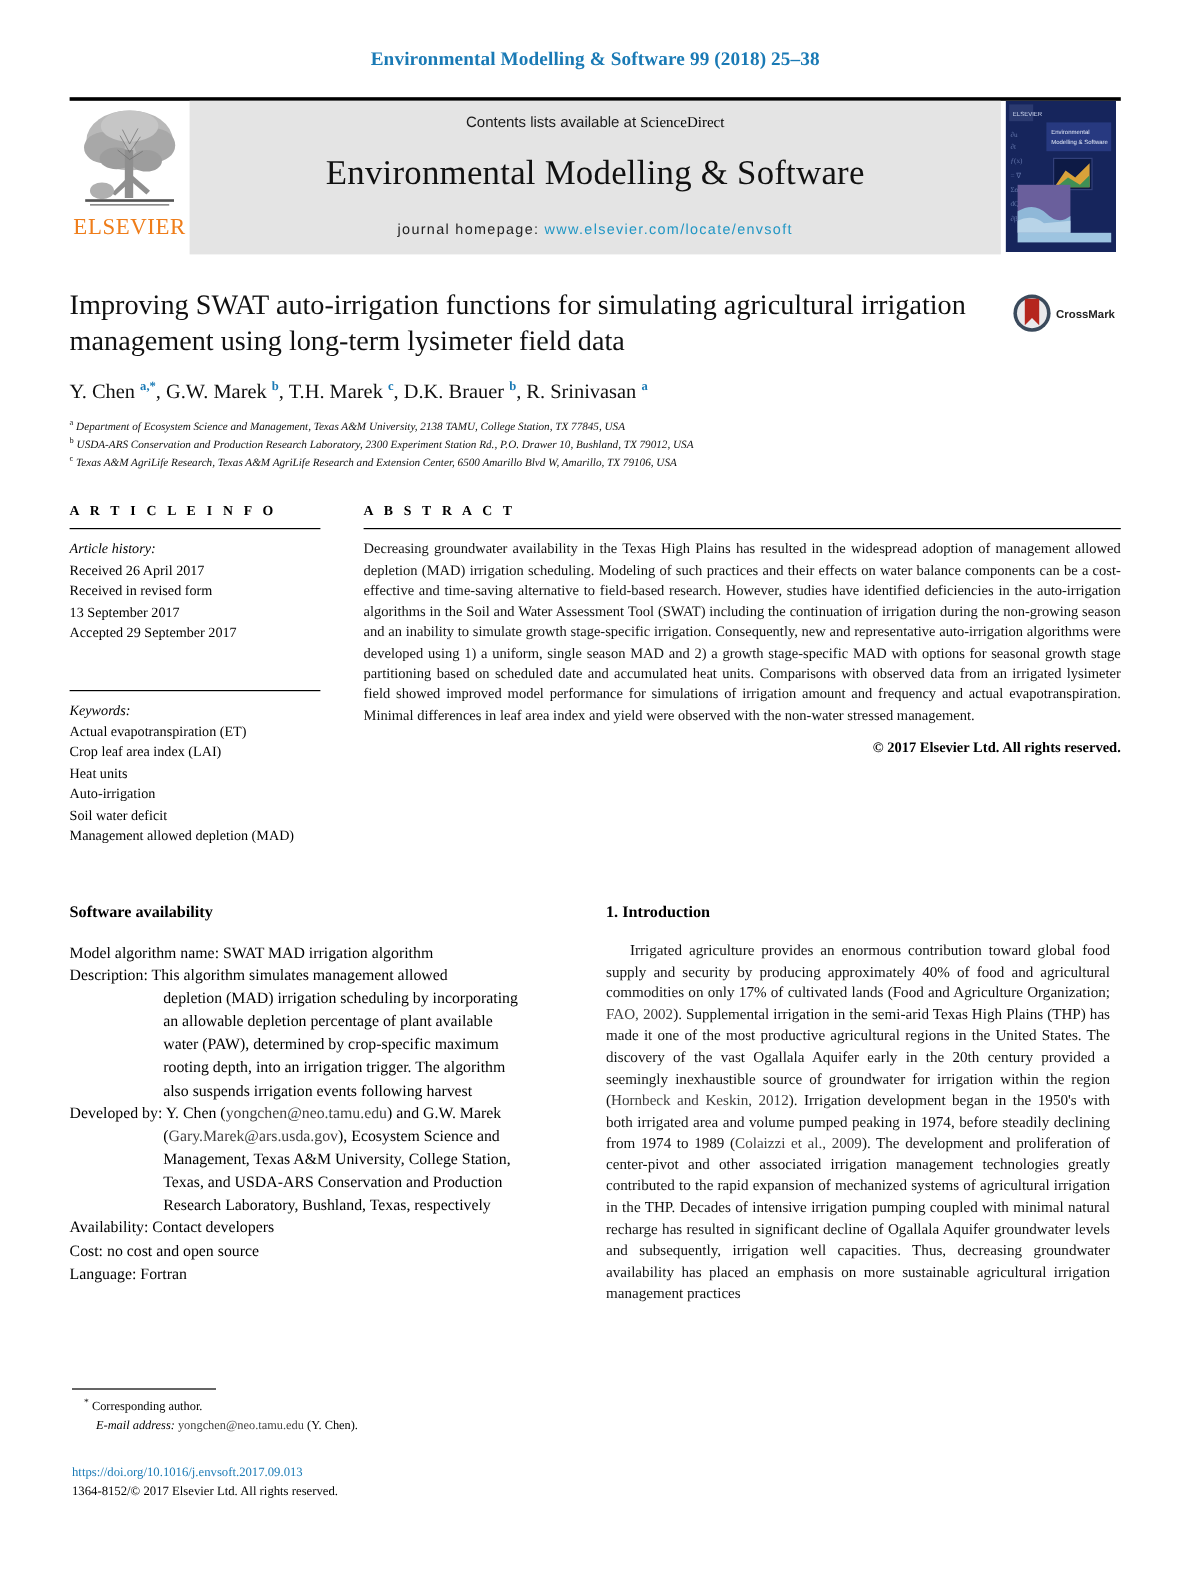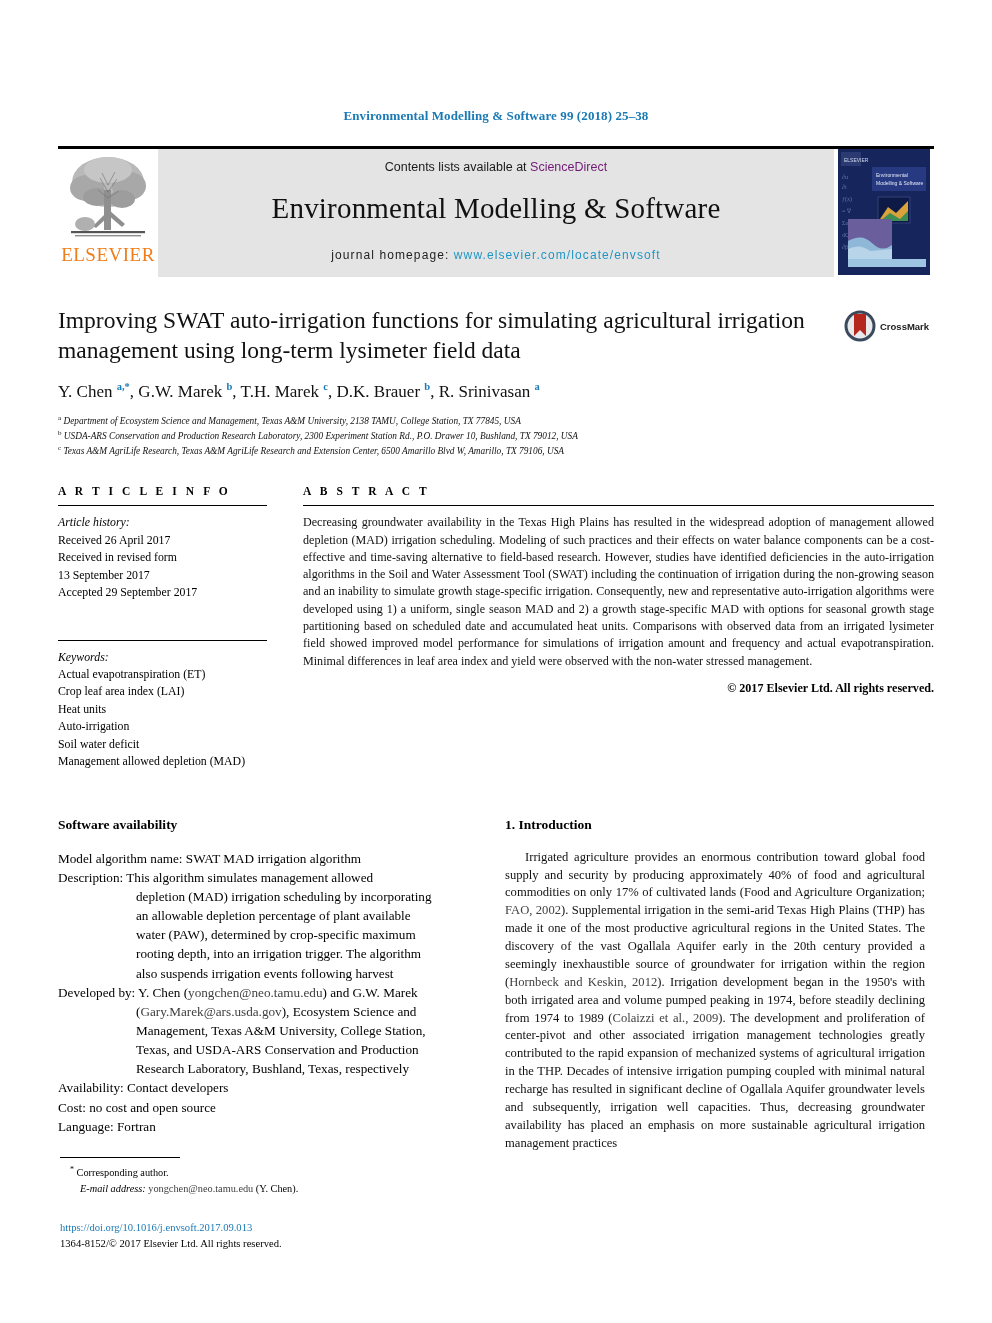--- a/index.html
+++ b/index.html
@@ -19,24 +19,24 @@
     position: relative;
     width: 992px;
     height: 1323px;
     padding: 0;
     box-sizing: border-box;
   }
 
   
   .running-head {
     text-align: center;
-    font-size: 13px;
+    font-size: 16px;
     font-weight: bold;
     color: #1a7ab5;
-    padding-top: 108px;
+    padding-top: 41px;
     letter-spacing: 0.1px;
   }
 
   
   .masthead {
     margin: 22px 58px 0 58px;
     border-top: 3px solid #000;
     display: flex;
     align-items: stretch;
     height: 128px;
@@ -73,21 +73,22 @@
     justify-content: flex-start;
     padding: 11px 0 0 0;
     box-sizing: border-box;
   }
   .sd-contents {
     font-family: "Liberation Sans", sans-serif;
     font-size: 12.5px;
     color: #1a1a1a;
   }
   .sd-contents .sd-link {
-    color: #701a75;
+    color: #000000;
+    font-family: Liberation Serif, serif;
   }
   .journal-name {
     font-family: "Liberation Serif", serif;
     font-size: 29px;
     color: #111;
     margin-top: 18px;
     letter-spacing: 0.2px;
   }
   .journal-home {
     font-family: "Liberation Sans", sans-serif;

